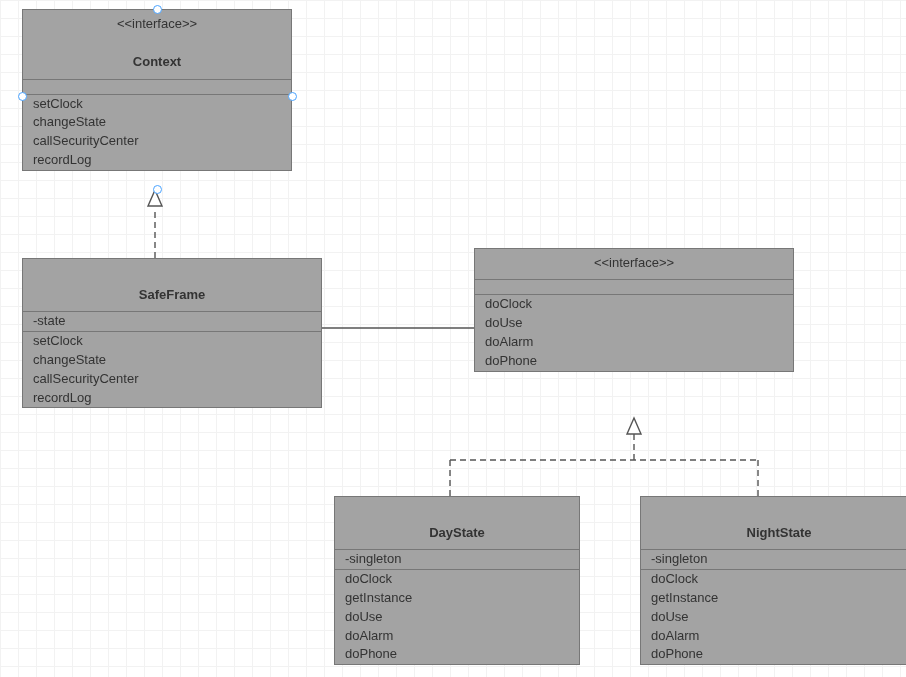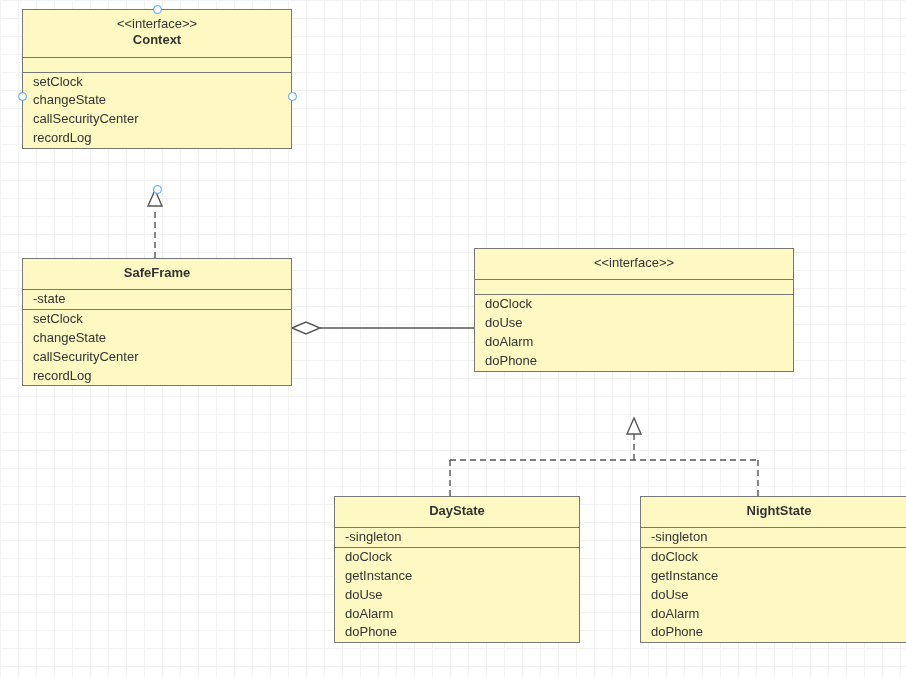--- a/index.html
+++ b/index.html
@@ -19,32 +19,32 @@
   }
   svg.connectors {
     position: absolute;
     left: 0; top: 0;
     width: 906px;
     height: 677px;
     pointer-events: none;
   }
   .uml-class {
     position: absolute;
-    background: #fef9c3;
+    background: #a3a3a3;
     border: 1px solid #777;
     box-sizing: border-box;
   }
   .uml-title {
     text-align: center;
     padding: 6px 8px 8px;
     border-bottom: 1px solid #777;
     line-height: 1.25;
   }
   .uml-title .stereo { display:block; }
-  .uml-title .name { font-weight: 600; display:block; }
+  .uml-title .name { font-weight: 600; display:block;margin-top:22px; }
   .uml-attrs, .uml-ops {
     padding: 0 10px;
     line-height: 1.45;
     min-height: 6px;
   }
   .uml-attrs { border-bottom: 1px solid #777; }
   .uml-attrs.empty { padding: 4px 10px; }
   .uml-ops div, .uml-attrs div { white-space: nowrap; }
   .handle {
     position: absolute;
@@ -85,21 +85,21 @@
     <div>callSecurityCenter</div>
     <div>recordLog</div>
   </div>
 
   <div class="handle" style="left:130px; top:-5px;"></div>
   <div class="handle" style="left:-5px; top:82px;"></div>
   <div class="handle" style="left:265px; top:82px;"></div>
   <div class="handle" style="left:130px; top:175px;"></div>
 </div>
 
-<div class="uml-class" style="left:22px; top:258px; width:270px;">
+<div class="uml-class" style="left:22px; top:258px; width:300px;">
   <div class="uml-title">
     <span class="name">SafeFrame</span>
   </div>
   <div class="uml-attrs">
     <div>-state</div>
   </div>
   <div class="uml-ops">
     <div>setClock</div>
     <div>changeState</div>
     <div>callSecurityCenter</div>

